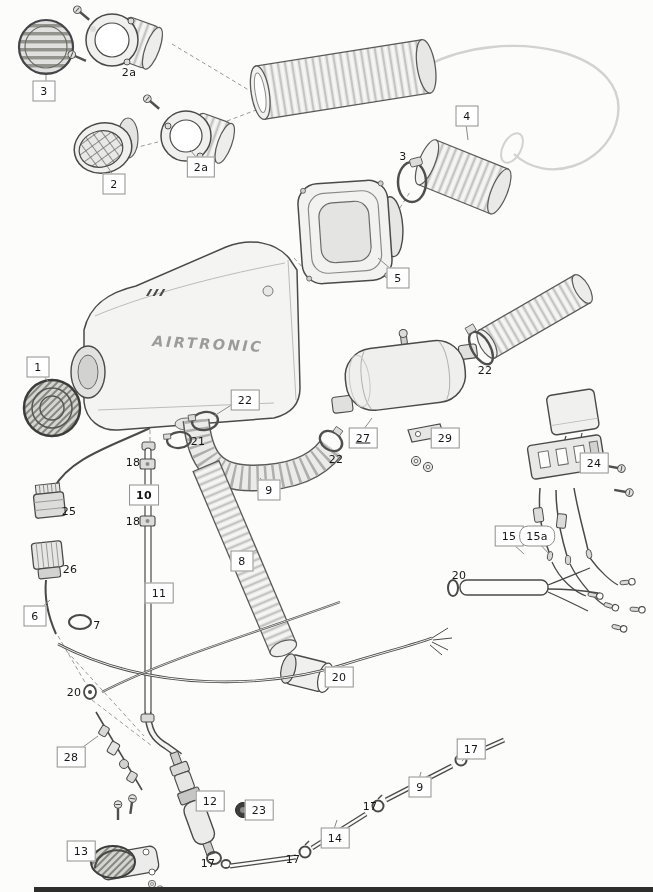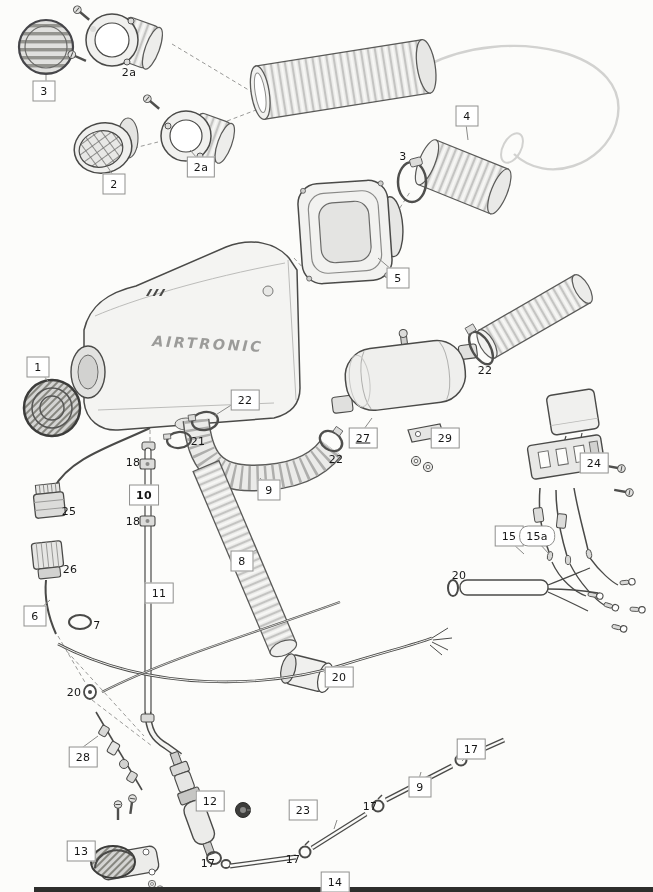--- a/index.html
+++ b/index.html
@@ -443,24 +443,24 @@
       <div class="callout boxed" style="left: 242px; top: 561px;">8</div>
       <div class="callout" style="left: 336px; top: 459px;">22</div>
       <div class="callout boxed" style="left: 509px; top: 536px; text-align: right;">15</div>
       <div class="callout boxed" style="left: 537px; top: 536px; border-radius: 9px;">15a</div>
       <div class="callout boxed" style="left: 35px; top: 616px;">6</div>
       <div class="callout" style="left: 97px; top: 625px;">7</div>
       <div class="callout boxed" style="left: 159px; top: 593px;">11</div>
       <div class="callout" style="left: 459px; top: 575px;">20</div>
       <div class="callout boxed" style="left: 339px; top: 677px;">20</div>
       <div class="callout" style="left: 74px; top: 692px;">20</div>
-      <div class="callout boxed" style="left: 83px; top: 757px;">28</div>
+      <div class="callout boxed" style="left: 71px; top: 757px;">28</div>
       <div class="callout boxed" style="left: 210px; top: 801px;">12</div>
-      <div class="callout boxed" style="left: 259px; top: 810px; margin-left: 44px;">23</div>
+      <div class="callout boxed" style="left: 259px; top: 810px;">23</div>
       <div class="callout boxed" style="left: 471px; top: 749px;">17</div>
       <div class="callout boxed" style="left: 420px; top: 787px;">9</div>
       <div class="callout" style="left: 370px; top: 806px;">17</div>
-      <div class="callout boxed" style="left: 335px; top: 838px; margin-top: 44px;">14</div>
+      <div class="callout boxed" style="left: 335px; top: 838px;">14</div>
       <div class="callout boxed" style="left: 81px; top: 851px;">13</div>
       <div class="callout" style="left: 293px; top: 859px;">17</div>
       <div class="callout" style="left: 208px; top: 863px;">17</div>
     </div>
 </div>
 
 </body></html>

